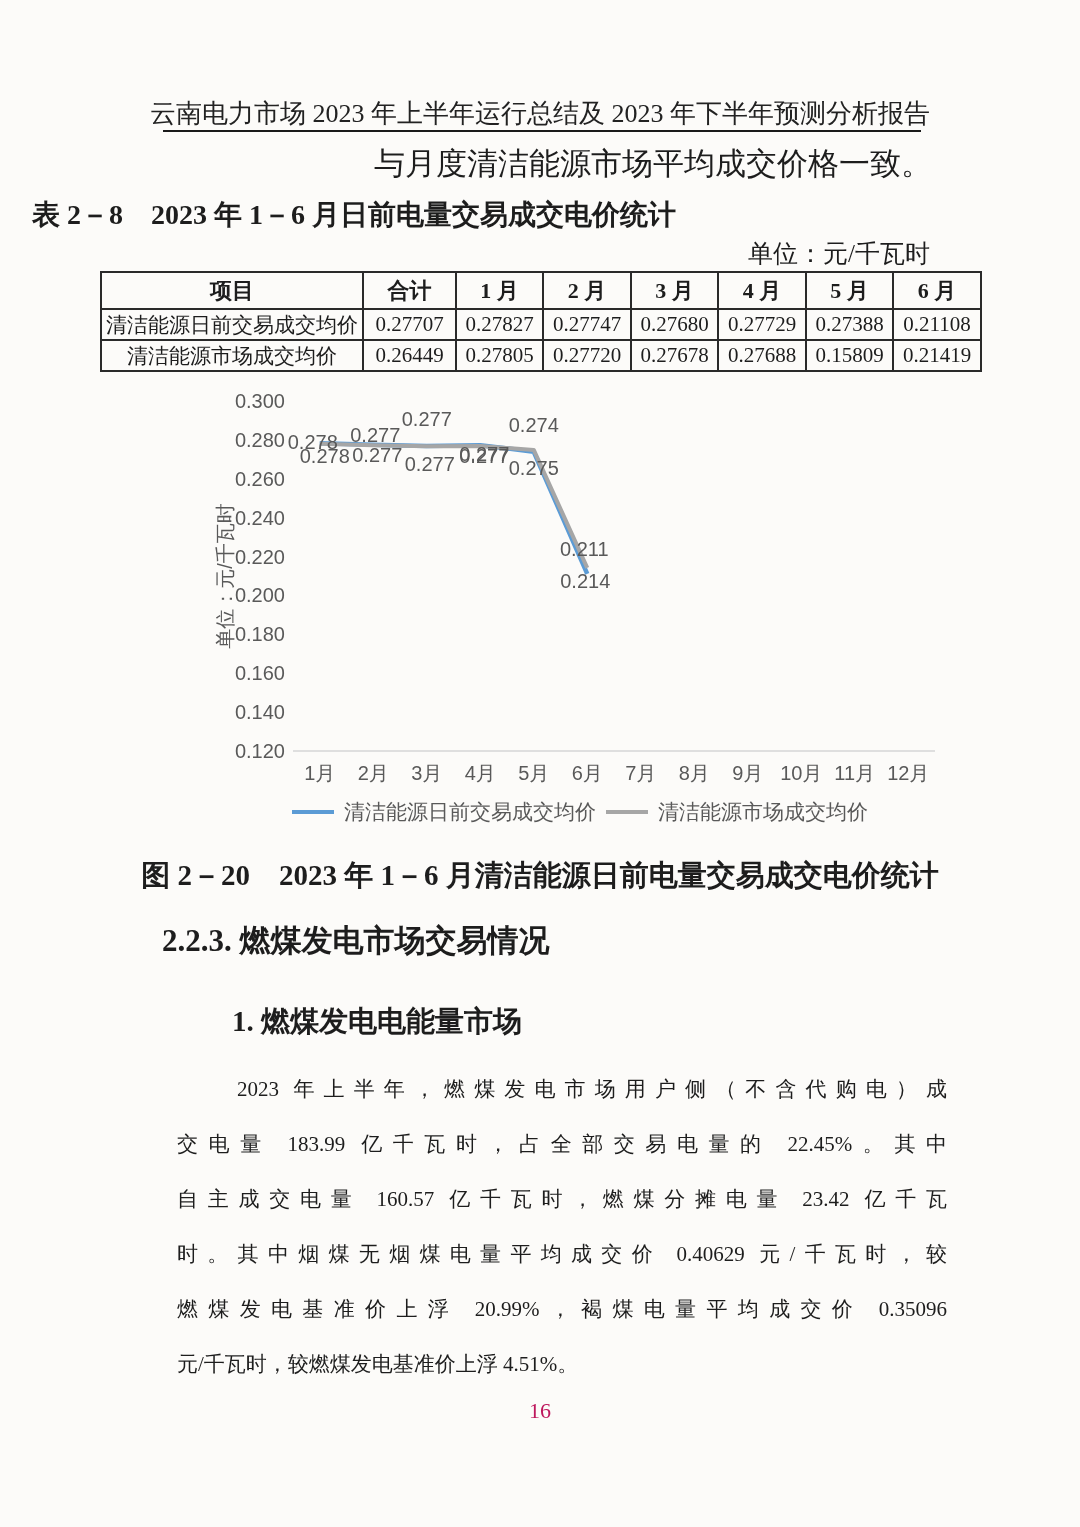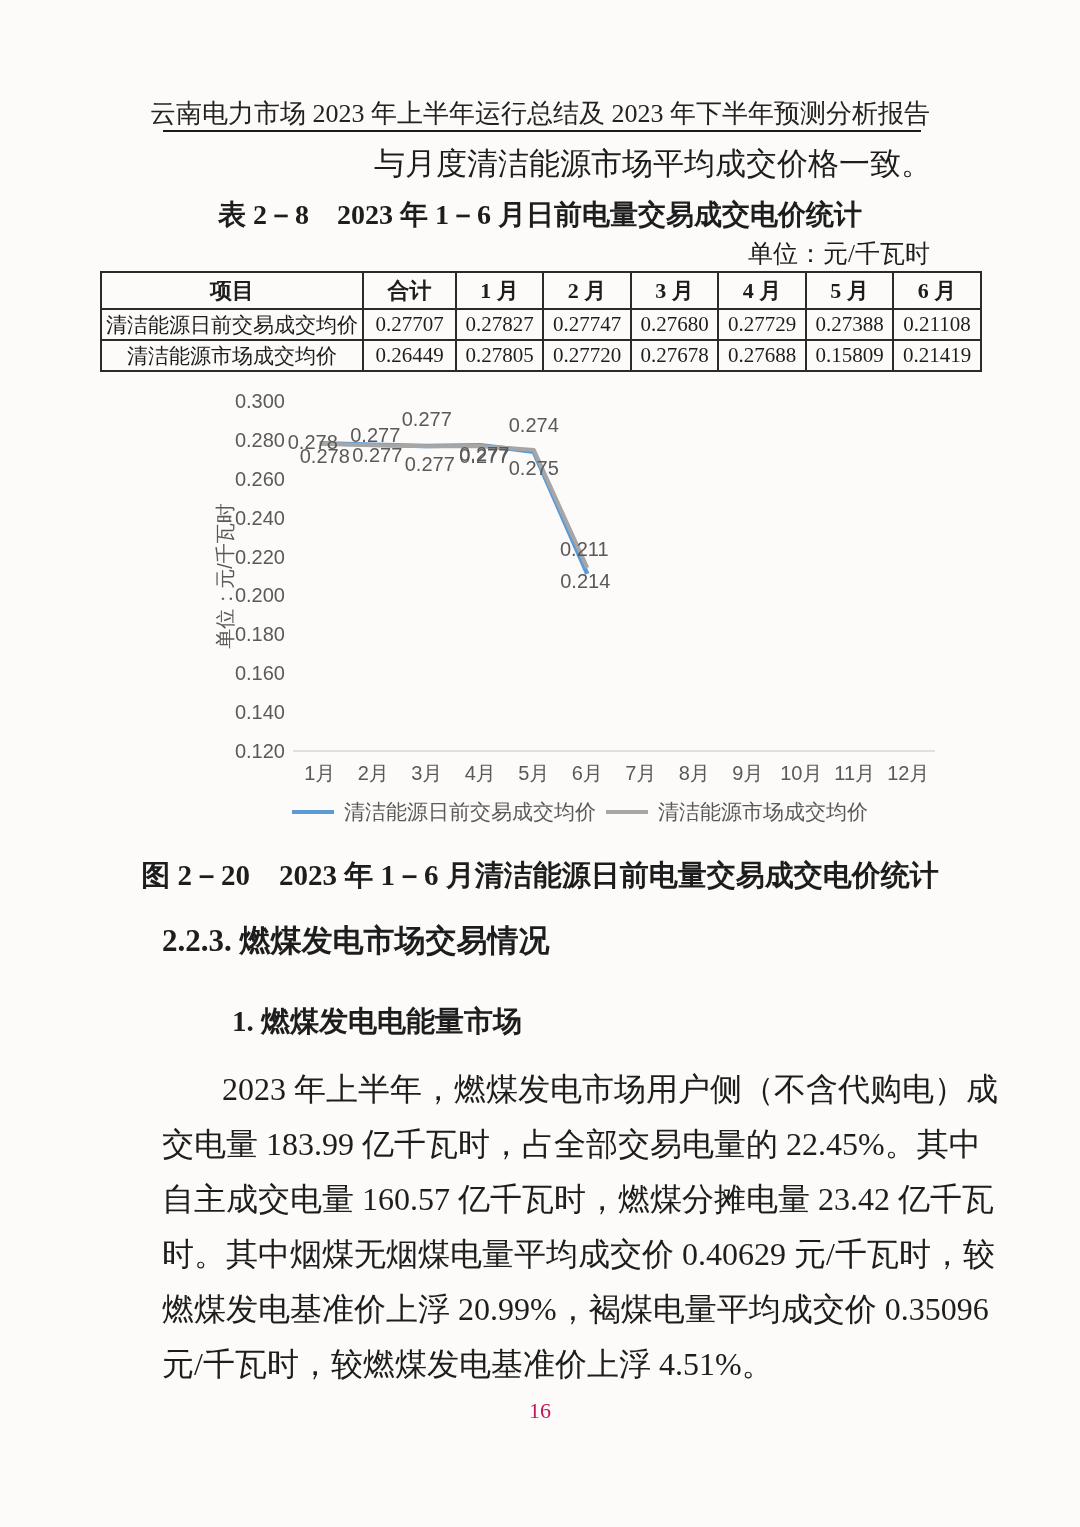--- a/index.html
+++ b/index.html
@@ -6,36 +6,36 @@
   body { margin: 0; background: #e9e7e4; }
   .page {
     position: relative; width: 1080px; height: 1527px; margin: 0 auto;
     background: #fcfbf9; color: #1d1d1d;
     font-family: "Liberation Serif", "DejaVu Serif", serif;
     overflow: hidden;
   }
   .header-title { position: absolute; top: 96px; left: 0; width: 100%; text-align: center; font-size: 26px; color: #222; }
   .header-rule { position: absolute; top: 130px; left: 163px; width: 758px; height: 2px; background: #1a1a1a; }
   .intro { position: absolute; top: 143px; left: 162px; width: 770px; font-size: 31px; text-align: right; }
-  .table-title { position: absolute; top: 196px; left: 0; width: 100%; text-align: center; font-weight: bold; font-size: 28px; }
+  .table-title { position: absolute; top: 196px; left: 0; width: 100%; text-align: left; font-weight: bold; font-size: 28px; padding-left: 32px; }
   .unit-note { position: absolute; top: 237px; left: 162px; width: 768px; text-align: right; font-size: 25px; }
   table.data { position: absolute; top: 271px; left: 100px; width: 880px; border-collapse: collapse; table-layout: fixed; }
   table.data th, table.data td { border: 2px solid #2a2a2a; text-align: center; vertical-align: middle; padding: 0; }
   table.data th { height: 37px; font-size: 22px; font-weight: bold; }
   table.data td { height: 31px; font-size: 21px; }
   .chart { position: absolute; top: 388px; left: 210px; width: 740px; text-align: right; }
   .chart svg text { font-family: "Liberation Sans", "DejaVu Sans", sans-serif; fill: #595959; }
   .legend { display: flex; justify-content: center; align-items: center; gap: 10px; margin-top: 6px;
             font-family: "Liberation Sans", "DejaVu Sans", sans-serif; font-size: 21px; color: #595959; }
   .legend-swatch { display: inline-block; width: 42px; height: 4px; background: #999; }
   .legend-label { white-space: nowrap; }
   .fig-caption { position: absolute; top: 856px; left: 0; width: 100%; text-align: center; font-weight: bold; font-size: 29px; }
   .sec-heading { position: absolute; top: 920px; left: 162px; font-weight: bold; font-size: 31px; }
   .sub-heading { position: absolute; top: 1002px; left: 232px; font-weight: bold; font-size: 29px; }
-  .body-para { position: absolute; top: 1062px; left: 162px; width: 770px; font-size: 32px; }
+  .body-para { position: absolute; top: 1062px; left: 177px; width: 770px; font-size: 21px; }
   .body-para .line { height: 55px; line-height: 55px; text-align: justify; text-align-last: justify; white-space: nowrap; }
   .body-para .line.first { text-indent: 60px; }
   .body-para .line.last { text-align-last: left; }
   .page-number { position: absolute; top: 1398px; left: 0; width: 100%; text-align: center; font-size: 22px; color: #be185d; }
 </style>
 </head>
 <body>
 
 <div class="page">
 

